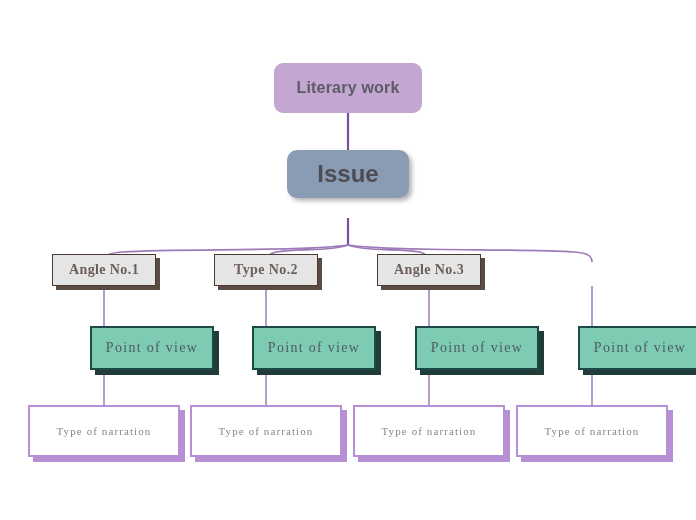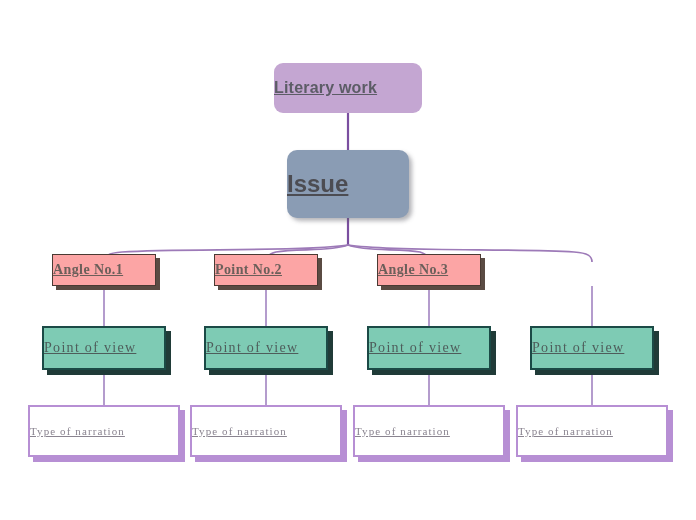--- a/index.html
+++ b/index.html
@@ -24,24 +24,23 @@
     top: 0;
     width: 696px;
     height: 520px;
   }
 
   .node {
     position: absolute;
     box-sizing: border-box;
     display: flex;
     align-items: center;
-    justify-content: flex-start;
+    justify-content: center;
     text-align: center;
     z-index: 5;
-    text-decoration: underline;
   }
 
   
   .node-root {
     left: 274px;
     top: 63px;
     width: 148px;
     height: 50px;
     background: #c4a6d2;
     border-radius: 9px;
@@ -49,35 +48,35 @@
     font-size: 16px;
     font-weight: bold;
     letter-spacing: 0.2px;
   }
 
   
   .node-issue {
     left: 287px;
     top: 150px;
     width: 122px;
-    height: 68px;
+    height: 48px;
     background: #8a9cb4;
     border-radius: 10px;
     color: #4c4c52;
     font-size: 24px;
     font-weight: 600;
     box-shadow: 3px 3px 4px rgba(90,90,100,0.45);
   }
 
   
   .node-angle {
     top: 254px;
     width: 104px;
     height: 32px;
-    background: #fca5a5;
+    background: #e5e5e5;
     border: 1.5px solid #4a3a33;
     color: #6b5f5a;
     font-family: "Liberation Serif", serif;
     font-size: 14px;
     font-weight: bold;
     letter-spacing: 0.4px;
     box-shadow: 4px 4px 0 #5a4b43;
   }
 
   
@@ -85,20 +84,21 @@
     top: 326px;
     width: 124px;
     height: 44px;
     background: #7ecbb4;
     border: 2px solid #1b4a46;
     color: #4e5d5b;
     font-family: "Liberation Serif", serif;
     font-size: 14px;
     letter-spacing: 1.3px;
     box-shadow: 5px 5px 0 #203b38;
+    margin-left: 48px;
   }
 
   
   .node-narr {
     top: 405px;
     width: 152px;
     height: 52px;
     background: #ffffff;
     border: 2px solid #b78fd4;
     color: #8a8490;
@@ -156,21 +156,21 @@
   </div>
 
   <div class="node node-issue">
     <span>Issue</span>
   </div>
 
   <div class="node node-angle col-1">
     <span>Angle No.1</span>
   </div>
   <div class="node node-angle col-2">
-    <span>Point No.2</span>
+    <span>Type No.2</span>
   </div>
   <div class="node node-angle col-3">
     <span>Angle No.3</span>
   </div>
 
   <div class="node node-pov col-1">
     <span>Point  of  view</span>
   </div>
   <div class="node node-pov col-2">
     <span>Point  of  view</span>

